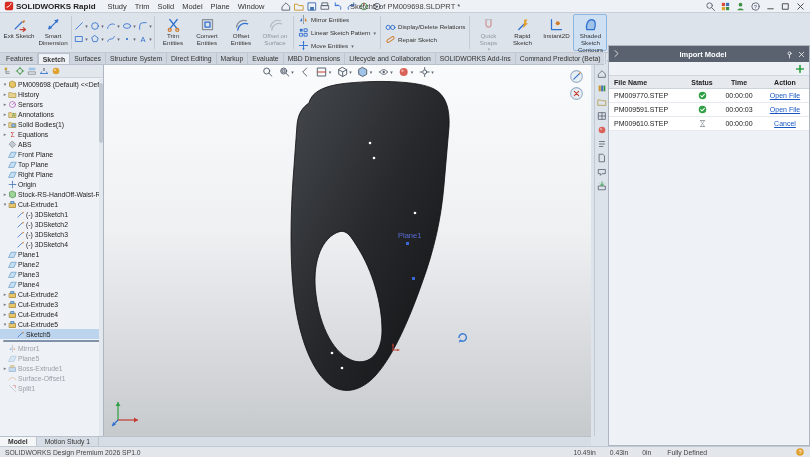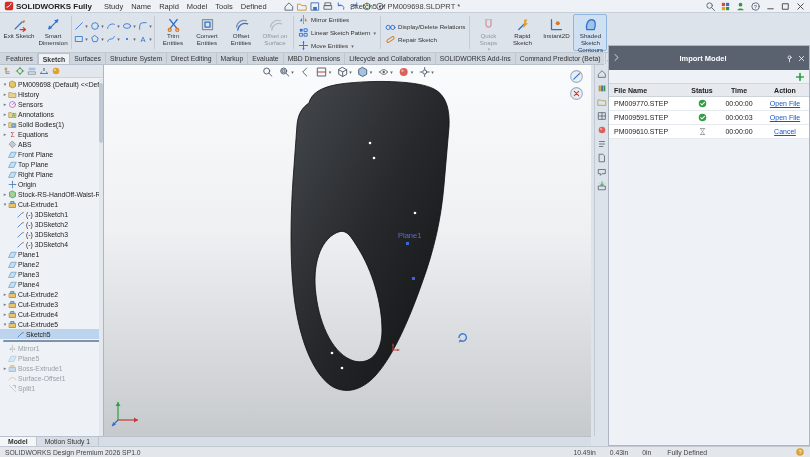--- a/index.html
+++ b/index.html
@@ -64,21 +64,21 @@
 #confirm-corner .icon{width:13px;height:13px;}
 .plane-label{position:absolute;left:294px;top:166px;color:#5a6bd8;font-size:7.5px;}
 #orbit{position:absolute;left:352px;top:266px;width:13px;height:13px;}
 #sk-origin{position:absolute;left:286px;top:276px;width:12px;height:12px;}
 #triad{position:absolute;left:5px;bottom:8px;}
 
 #pane-strip{position:absolute;top:65px;right:202px;width:14px;bottom:21px;background:#dde3ea;border-left:1px solid #c2c9d3;display:flex;flex-direction:column;align-items:center;gap:4px;padding-top:4px;z-index:3;}
 #pane-strip .icon{width:10px;height:10px;}
 
 #task-pane{position:absolute;top:45px;right:0;width:202px;bottom:11px;background:#eef1f5;border:1px solid #aeb6c1;display:flex;flex-direction:column;z-index:5;}
-.pane-header{height:24px;background:#5a6270;color:#fff;display:flex;align-items:center;padding:0 3px;}
+.pane-header{height:16px;background:#5a6270;color:#fff;display:flex;align-items:center;padding:0 3px;}
 .pane-header .icon{width:9px;height:9px;}
 .pane-title{flex:1;text-align:center;font-weight:bold;font-size:7.5px;}
 .pane-tools{height:14px;display:flex;justify-content:flex-end;align-items:center;gap:3px;padding:0 4px;border-bottom:1px solid #d0d6dd;}
 .pane-tools .icon{width:10px;height:10px;}
 #table-header{display:flex;font-weight:bold;font-size:7px;height:13px;align-items:center;background:#e6eaef;border-bottom:1px solid #cdd3da;}
 .tbl-row{display:flex;height:14px;align-items:center;font-size:7px;background:#fff;border-bottom:1px solid #e6eaee;}
 .c0{flex:1;padding-left:5px;text-align:left;white-space:nowrap;overflow:hidden;}
 .c1{width:30px;text-align:center;}
 .c2{width:44px;text-align:center;}
 .c3{width:48px;text-align:center;}
@@ -100,28 +100,28 @@
 
 <div id="app">
 
   <div id="titlebar">
     <span class="icon" id="sw-logo">
         <svg viewBox="0 0 12 12" fill="none" stroke-linecap="round" stroke-linejoin="round">
           <rect x="1" y="1" width="10" height="10" rx="2" fill="#d62c22" stroke="none"></rect>
           <path d="M3.5 7.5c2-.5 4-2.5 5-4.5" stroke="#fff" stroke-width="1.2"></path>
         </svg>
       </span>
-    <span class="app-name">SOLIDWORKS Fully</span>
+    <span class="app-name">SOLIDWORKS Rapid</span>
     <span id="menu-bar">
         <span class="menu-item">Study</span>
-        <span class="menu-item">Name</span>
-        <span class="menu-item">Rapid</span>
+        <span class="menu-item">Trim</span>
+        <span class="menu-item">Solid</span>
         <span class="menu-item">Model</span>
-        <span class="menu-item">Tools</span>
-        <span class="menu-item">Defined</span>
+        <span class="menu-item">Plane</span>
+        <span class="menu-item">Window</span>
       </span>
     <span id="quick-access">
         <span class="icon">
           <svg viewBox="0 0 12 12" fill="none" stroke-linecap="round" stroke-linejoin="round">
             <path d="M2 6l4-4 4 4v4H2z" stroke="#5b6472"></path>
           </svg>
         </span>
         <span class="icon">
           <svg viewBox="0 0 12 12" fill="none" stroke-linecap="round" stroke-linejoin="round">
             <path d="M1.5 3.5h3l1 1.5h5v5h-9z" stroke="#c9952c"></path>

